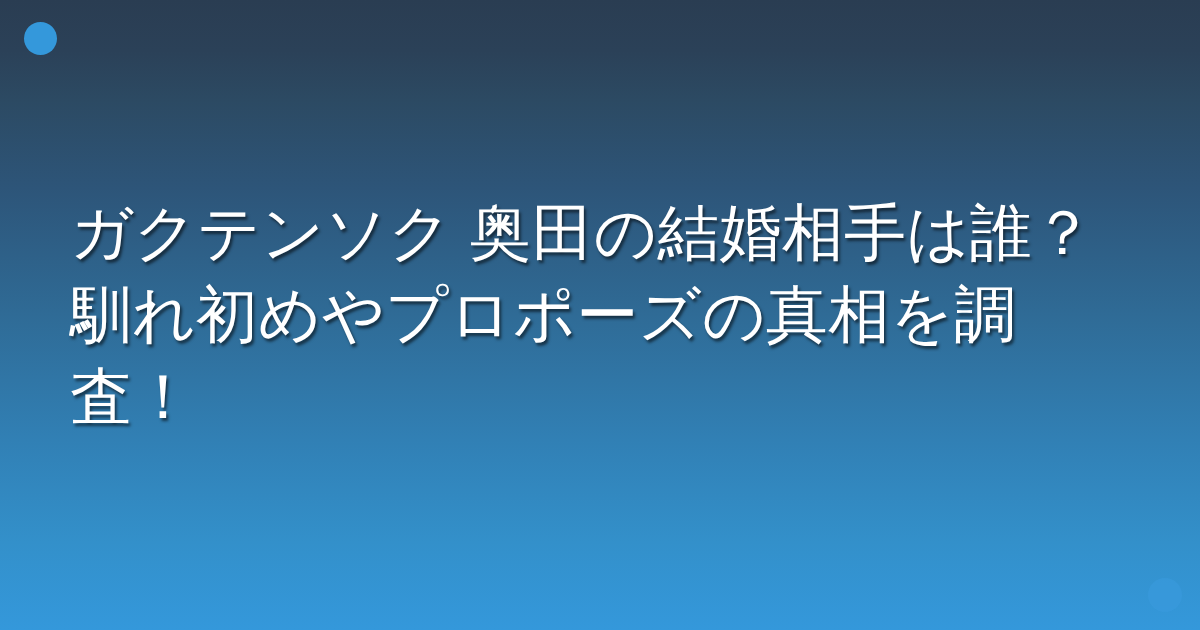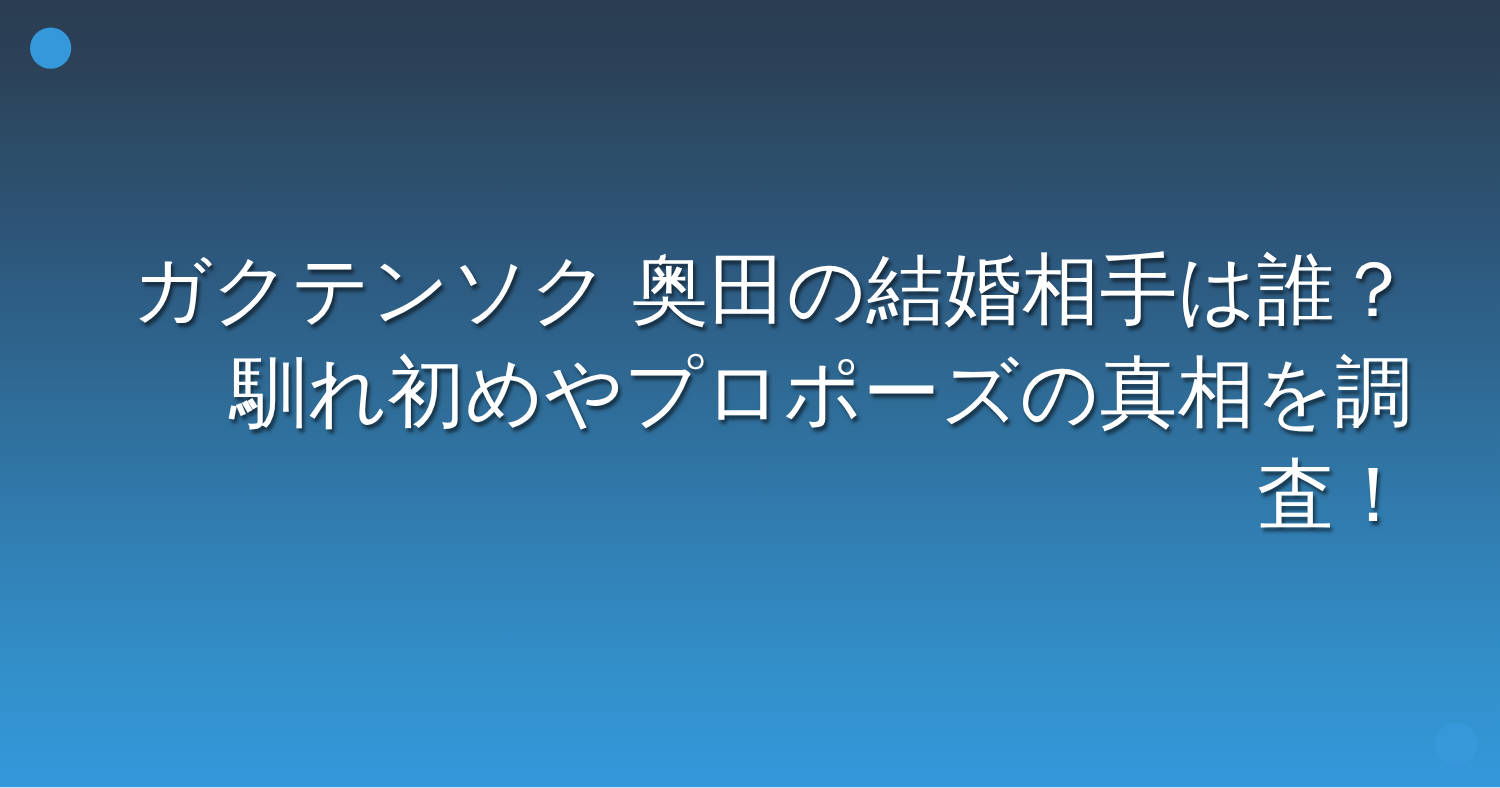--- a/index.html
+++ b/index.html
@@ -60,21 +60,21 @@
     display: flex;
     align-items: center;
     justify-content: center;
     padding: 0 70px;
     box-sizing: border-box;
   }
 
   .og-title {
     margin: 0;
     width: 100%;
-    text-align: right;
+    text-align: left;
     color: #ffffff;
     font-size: 62px;
     line-height: 1.32;
     font-weight: 400;
     letter-spacing: 0.2px;
     text-shadow: 2px 3px 3px rgba(0, 0, 0, 0.55);
     white-space: pre-line;
     font-family: "Liberation Sans", "DejaVu Sans", sans-serif;
   }
 </style>

